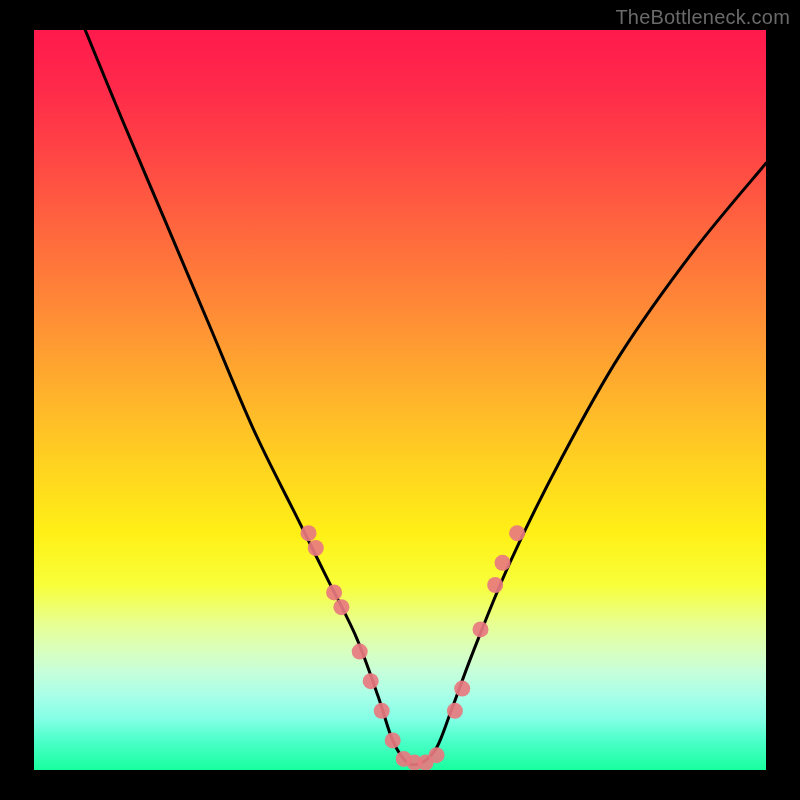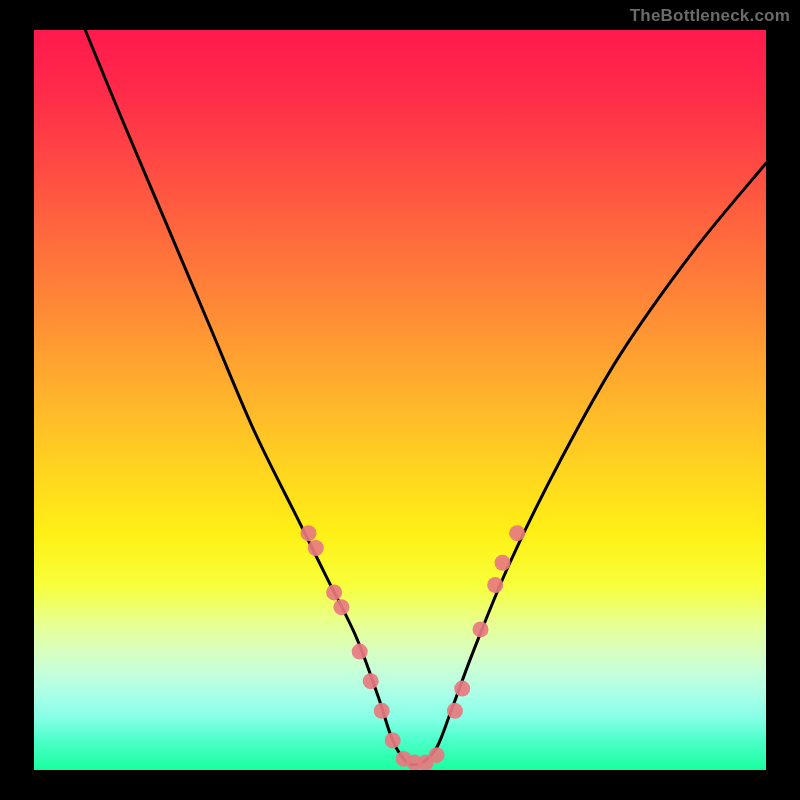--- a/index.html
+++ b/index.html
@@ -50,23 +50,23 @@
       #85ffe6 93%,
       #4dffca 96%,
       #18ff9e 100%
     );
   }
   .watermark {
     position: absolute;
     top: 6px;
     right: 10px;
     color: #6a6a6a;
-    font-size: 17px;
+    font-size: 20px;
     letter-spacing: 0.2px;
-    font-weight: 700;
+    font-weight: 400;
     user-select: none;
   }
   svg.curve {
     position: absolute;
     left: 0;
     top: 0;
     width: 732px;
     height: 740px;
     overflow: visible;
   }

